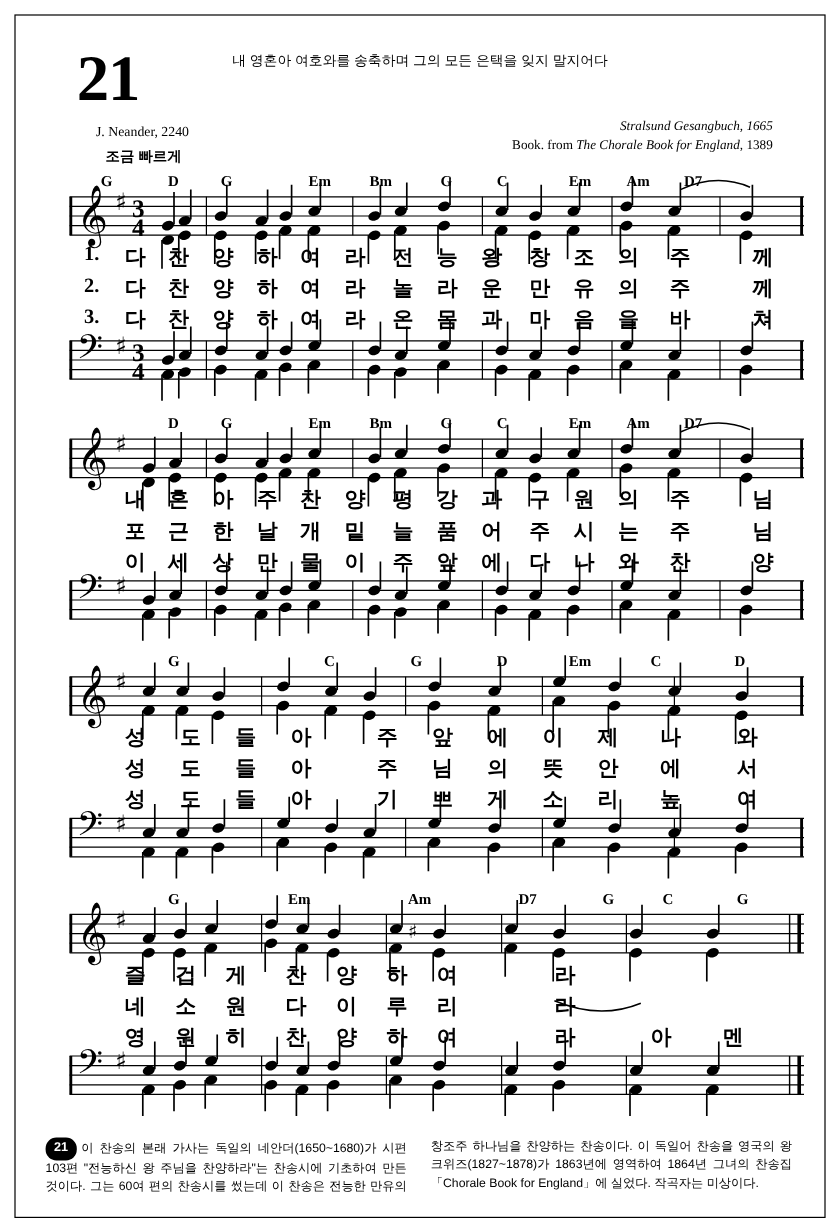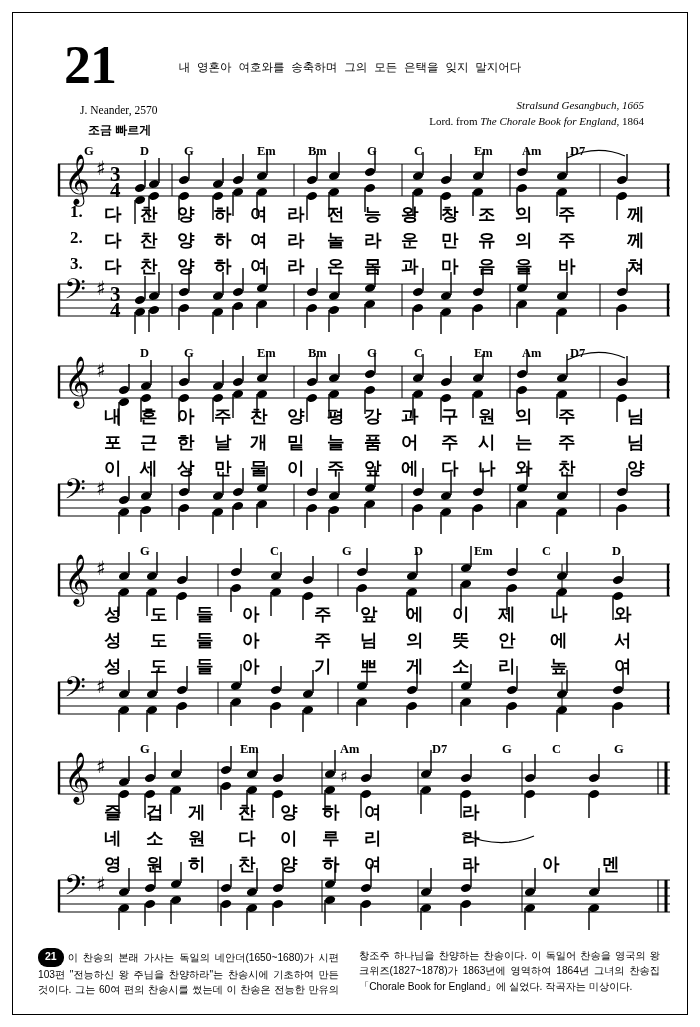--- a/index.html
+++ b/index.html
@@ -54,23 +54,23 @@
     font-size: 31px;
     font-weight: bold;
     letter-spacing: 1px;
   }
   .title-en {
     font-family: "Liberation Serif", serif;
     font-size: 14px;
     margin-top: 3px;
   }
   .verse-line {
-    font-family: Liberation Mono, monospace;
+    font-family: Liberation Sans, sans-serif;
     font-size: 11.5px;
-    margin-top: 24px;
+    margin-top: 7px;
   }
   .verse-ref {
     font-family: "Liberation Serif", serif;
     font-size: 10.5px;
     margin-top: 2px;
   }
   .tongil {
     position: absolute;
     right: 40px; top: 22px;
     text-align: center;
@@ -190,25 +190,25 @@
   <div class="border-frame"></div>
 
   <div class="header">
     <div class="hymn-number">21</div>
 
     <div class="title-block">
       <div class="verse-line">내 영혼아 여호와를 송축하며 그의 모든 은택을 잊지 말지어다</div>
     </div>
 
 
-    <div class="author-left">J. Neander, 2570</div>
+    <div class="author-left">J. Neander, 2240</div>
 
     <div class="source-right">
       <div class="ital">Stralsund Gesangbuch, 1665</div>
-      <div><span>Lord. from </span><span class="ital">The Chorale Book for England</span><span>, 1864</span></div>
+      <div><span>Book. from </span><span class="ital">The Chorale Book for England</span><span>, 1389</span></div>
     </div>
   </div>
 
   <div class="tempo">조금 빠르게</div>
 
   <div class="systems">
 
     <div class="system" style="height:200px;">
       <div class="chords" style="top:4px;">
           <div class="chord" style="left: 62px;">G</div>

